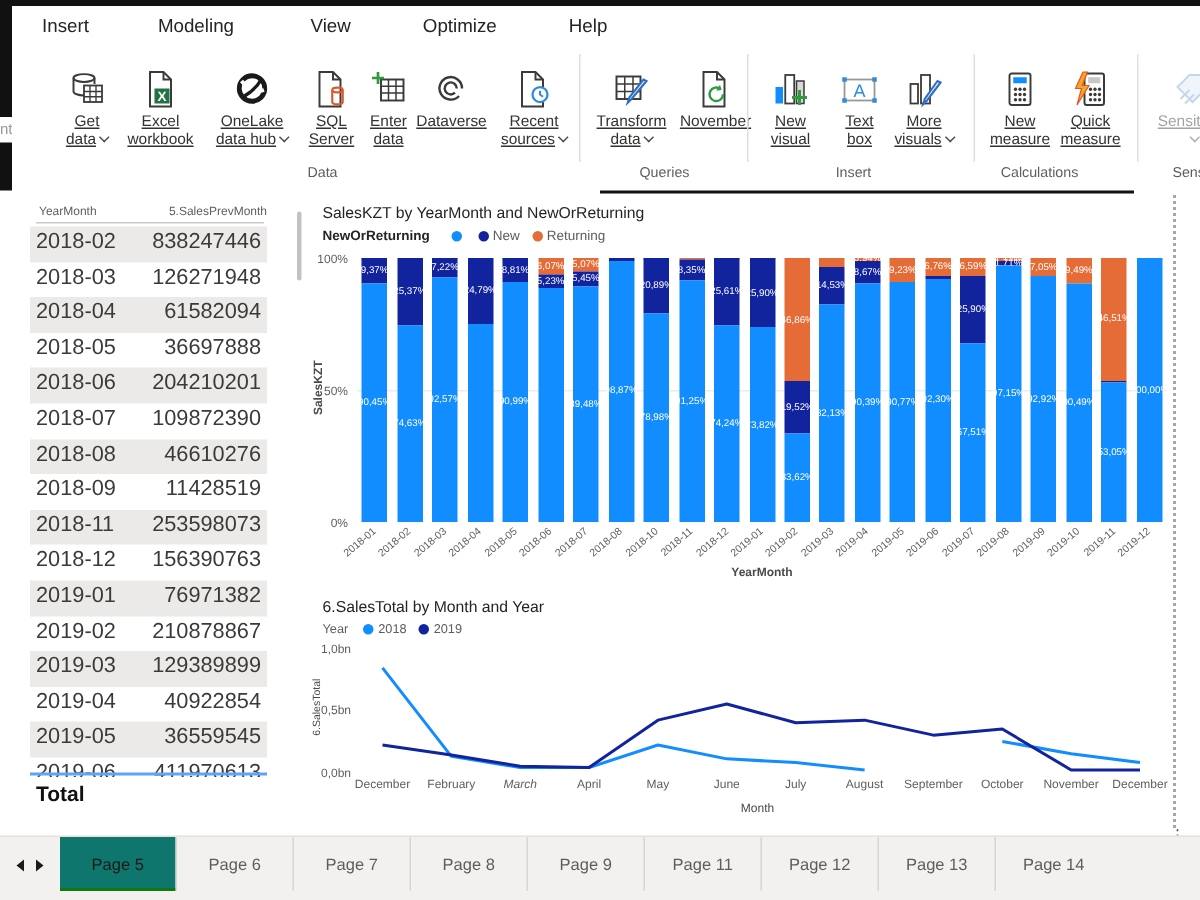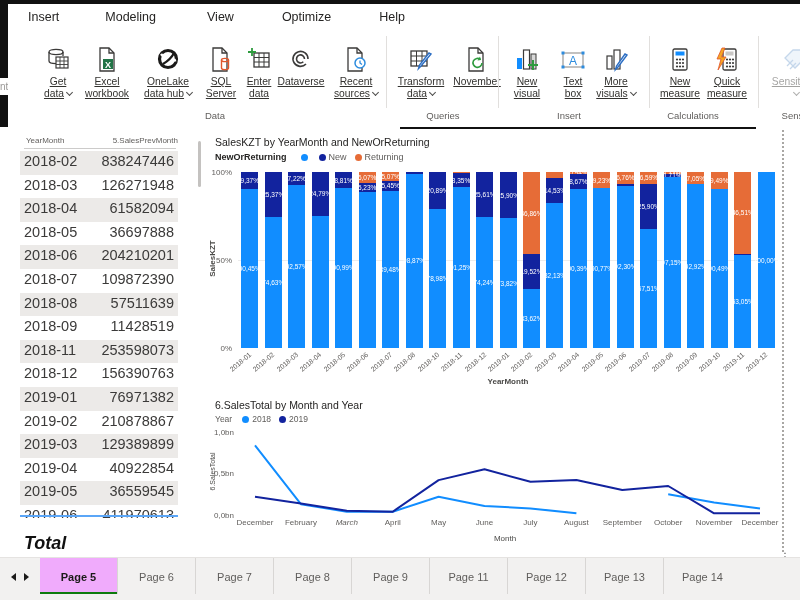--- a/index.html
+++ b/index.html
@@ -43,21 +43,21 @@
 
   
   #tablevis{position:absolute;left:18px;top:133px;width:182px;height:412px;}
   .th{position:absolute;top:3px;font-size:8px;color:#605e5c;}
   #thead-line{position:absolute;left:6px;top:15px;width:152px;height:1px;background:#cccbca;}
   .trow{position:absolute;left:2px;width:158px;height:23.6px;font-size:14.5px;color:#3b3a39;}
   .trow.band{background:#eceae8;}
   .tcell-date{position:absolute;left:4px;top:2px;}
   .tcell-val{position:absolute;right:4px;top:2px;text-align:right;}
   #table-bluebar{position:absolute;left:2px;top:382px;width:158px;height:2px;background:#5ba6f7;}
-  #table-total{position:absolute;left:6px;top:400px;font-size:18px;font-weight:bold;color:#111;font-style:italic;}
+  #table-total{position:absolute;left:6px;top:388px;font-size:14px;font-weight:bold;color:#111;}
   #table-scrollbar{position:absolute;left:180px;top:8px;width:3px;height:46px;background:#c4c2c0;border-radius:2px;}
 
   
   #bar-plot{position:absolute;left:238px;top:172px;width:540px;height:176px;}
   .grid50{position:absolute;left:0;right:0;top:50%;height:1px;background:#ececec;}
   .bar{position:absolute;top:0;height:176px;}
   .seg{position:absolute;left:0;right:0;}
   .blab{position:absolute;left:-4px;right:-4px;text-align:center;font-size:6.5px;color:#fff;
     pointer-events:none;white-space:nowrap;}
   .bxt{position:absolute;top:351px;width:55px;text-align:right;font-size:7px;color:#605e5c;
@@ -74,21 +74,21 @@
 
   
   #tabbar{position:absolute;left:0;top:557px;width:800px;height:37px;background:#f2f1f0;
     border-top:1px solid #e5e3e1;display:flex;align-items:stretch;}
   #tabnav{width:40px;display:flex;align-items:center;justify-content:center;gap:8px;}
   .tri{width:0;height:0;border-top:4px solid transparent;border-bottom:4px solid transparent;}
   .tri.left{border-right:5px solid #1b1a19;}
   .tri.right{border-left:5px solid #1b1a19;}
   .tab{width:77px;display:flex;align-items:center;justify-content:center;font-size:11px;
     color:#5f5d5b;border-left:1px solid #d8d6d4;position:relative;}
-  .tab.active{background:#f0abfc;color:#1b1a19;font-weight:bold;border-left:none;}
+  .tab.active{background:#0f766e;color:#1b1a19;font-weight:normal;border-left:none;}
   .tab.active::after{content:"";position:absolute;left:0;right:0;bottom:0;height:3px;background:#0E7A0E;}
   #below-tabs{position:absolute;left:0;top:594px;width:800px;height:6px;background:#f2f1f0;}
 </style>
 </head>
 <body>
 
 <div id="app">
 
   <div class="blackbar" style="left:0;top:0;width:800px;height:4px"></div>
   <div class="blackbar" style="left:0;top:0;width:8px;height:78px"></div>
@@ -355,21 +355,21 @@
         <div class="trow band" style="top: 112.4px;">
           <span class="tcell-date">2018-06</span>
           <span class="tcell-val">204210201</span>
         </div>
         <div class="trow" style="top: 136px;">
           <span class="tcell-date">2018-07</span>
           <span class="tcell-val">109872390</span>
         </div>
         <div class="trow band" style="top: 159.6px;">
           <span class="tcell-date">2018-08</span>
-          <span class="tcell-val">57511639</span>
+          <span class="tcell-val">46610276</span>
         </div>
         <div class="trow" style="top: 183.2px;">
           <span class="tcell-date">2018-09</span>
           <span class="tcell-val">11428519</span>
         </div>
         <div class="trow band" style="top: 206.8px;">
           <span class="tcell-date">2018-11</span>
           <span class="tcell-val">253598073</span>
         </div>
         <div class="trow" style="top: 230.4px;">

